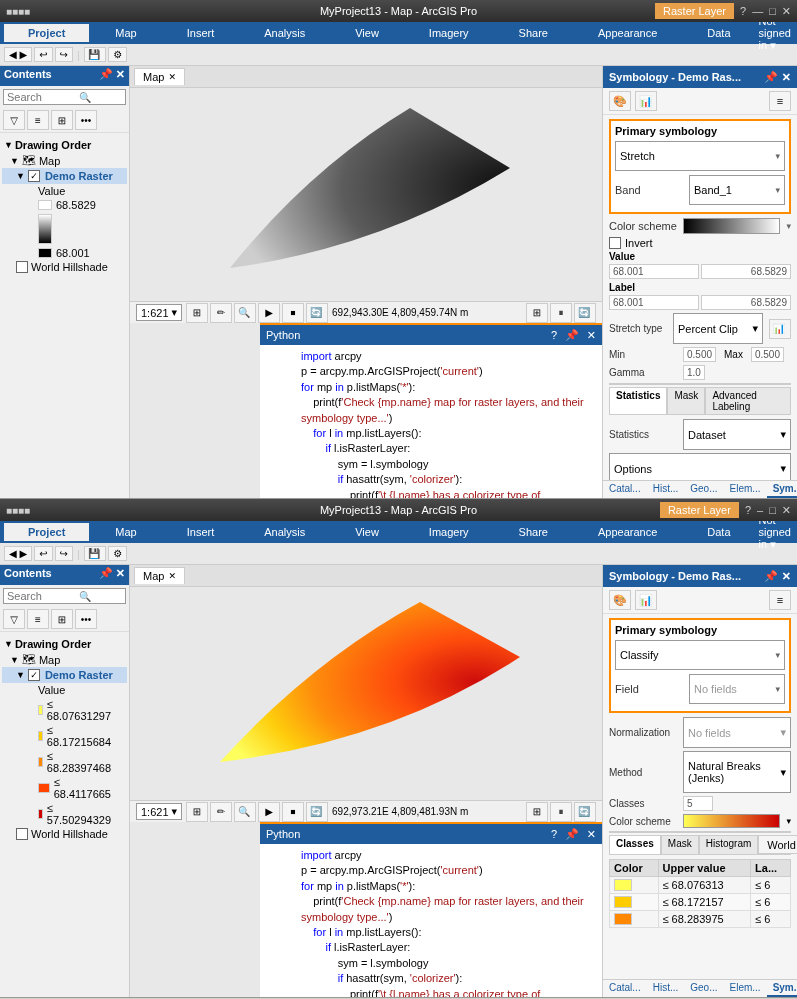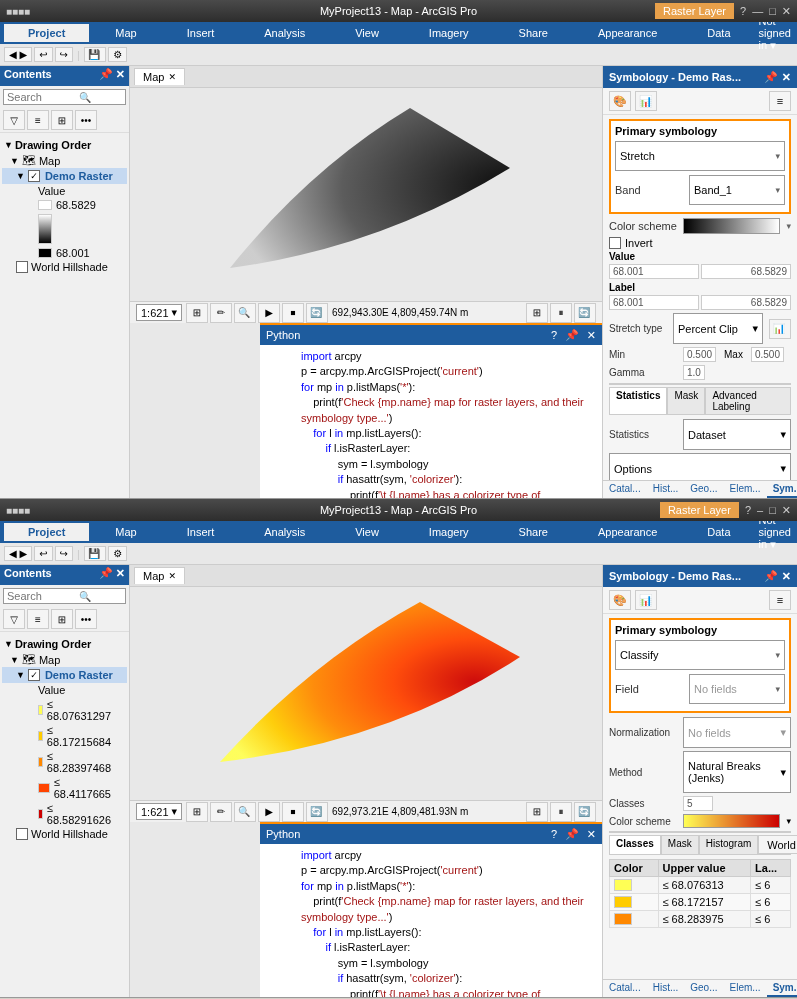--- a/index.html
+++ b/index.html
@@ -453,21 +453,21 @@
           <div class="legend-item">
             <div class="legend-swatch" style="background:#ff8800;"></div>
             <span>≤ 68.28397468</span>
           </div>
           <div class="legend-item">
             <div class="legend-swatch" style="background:#ff4400;"></div>
             <span>≤ 68.4117665</span>
           </div>
           <div class="legend-item">
             <div class="legend-swatch" style="background:#cc0000;"></div>
-            <span>≤ 68.58291626</span>
+            <span>≤ 57.50294329</span>
           </div>
         </div>
         <div class="tree-item" style="padding-left:14px;">
           <div class="checkbox"></div>
           <span>World Hillshade</span>
         </div>
       </div>
     </div>
 
     <div style="flex:1;display:flex;flex-direction:column;position:relative;">

